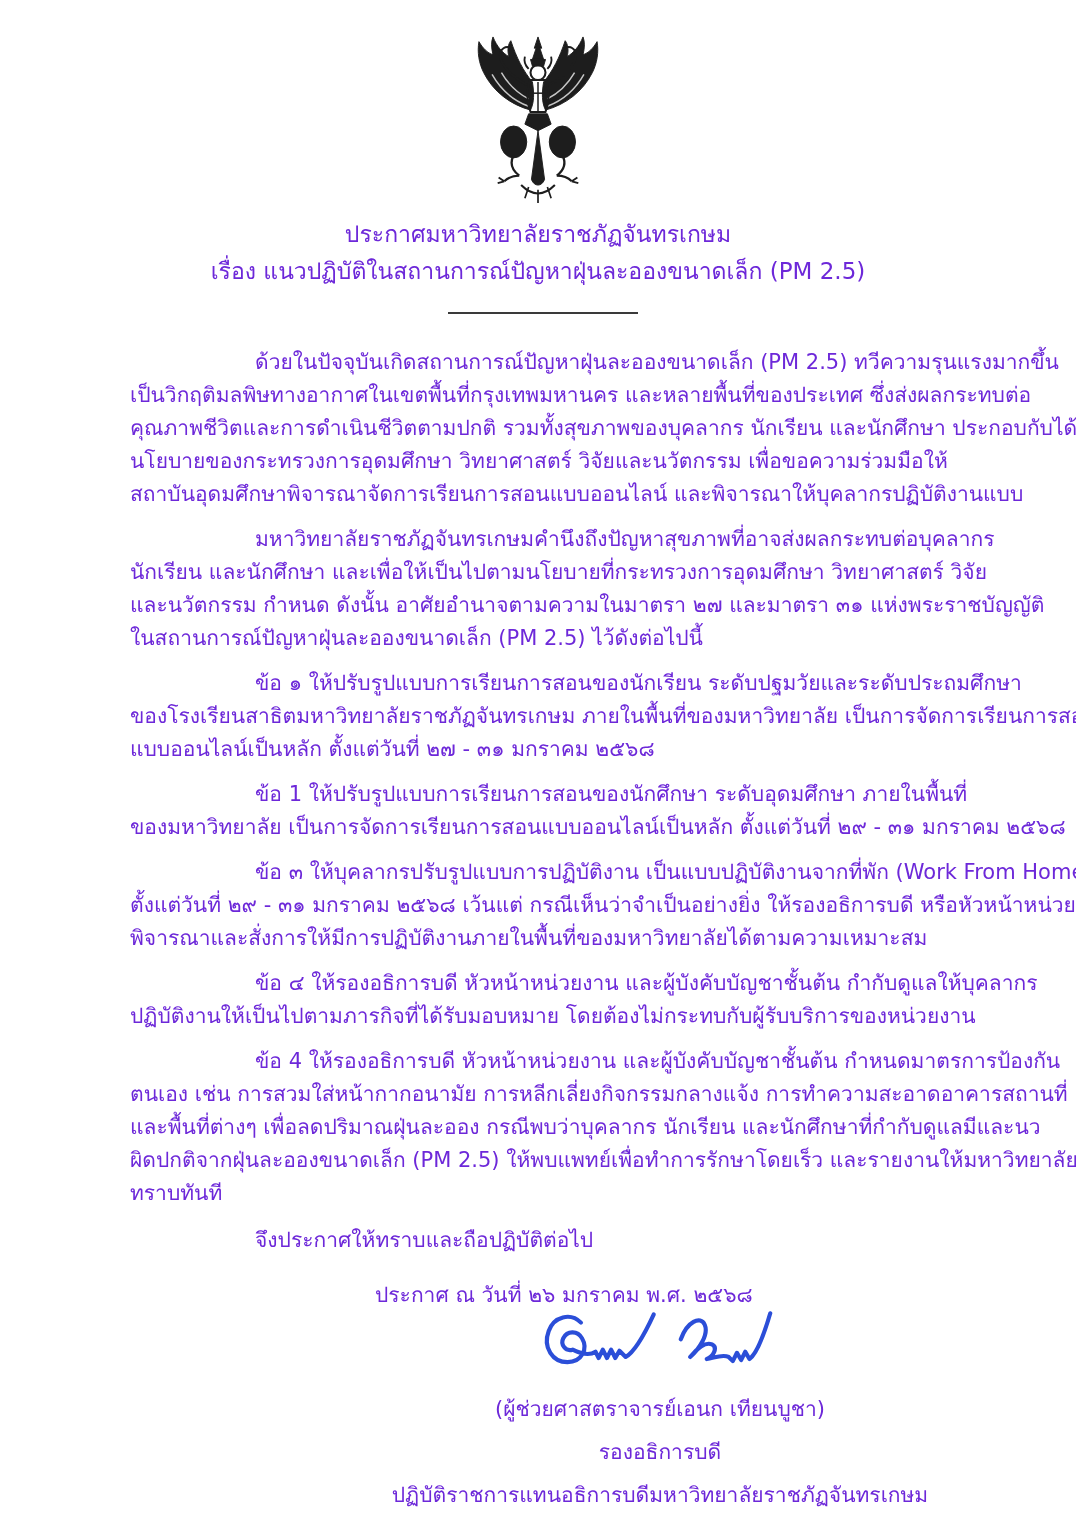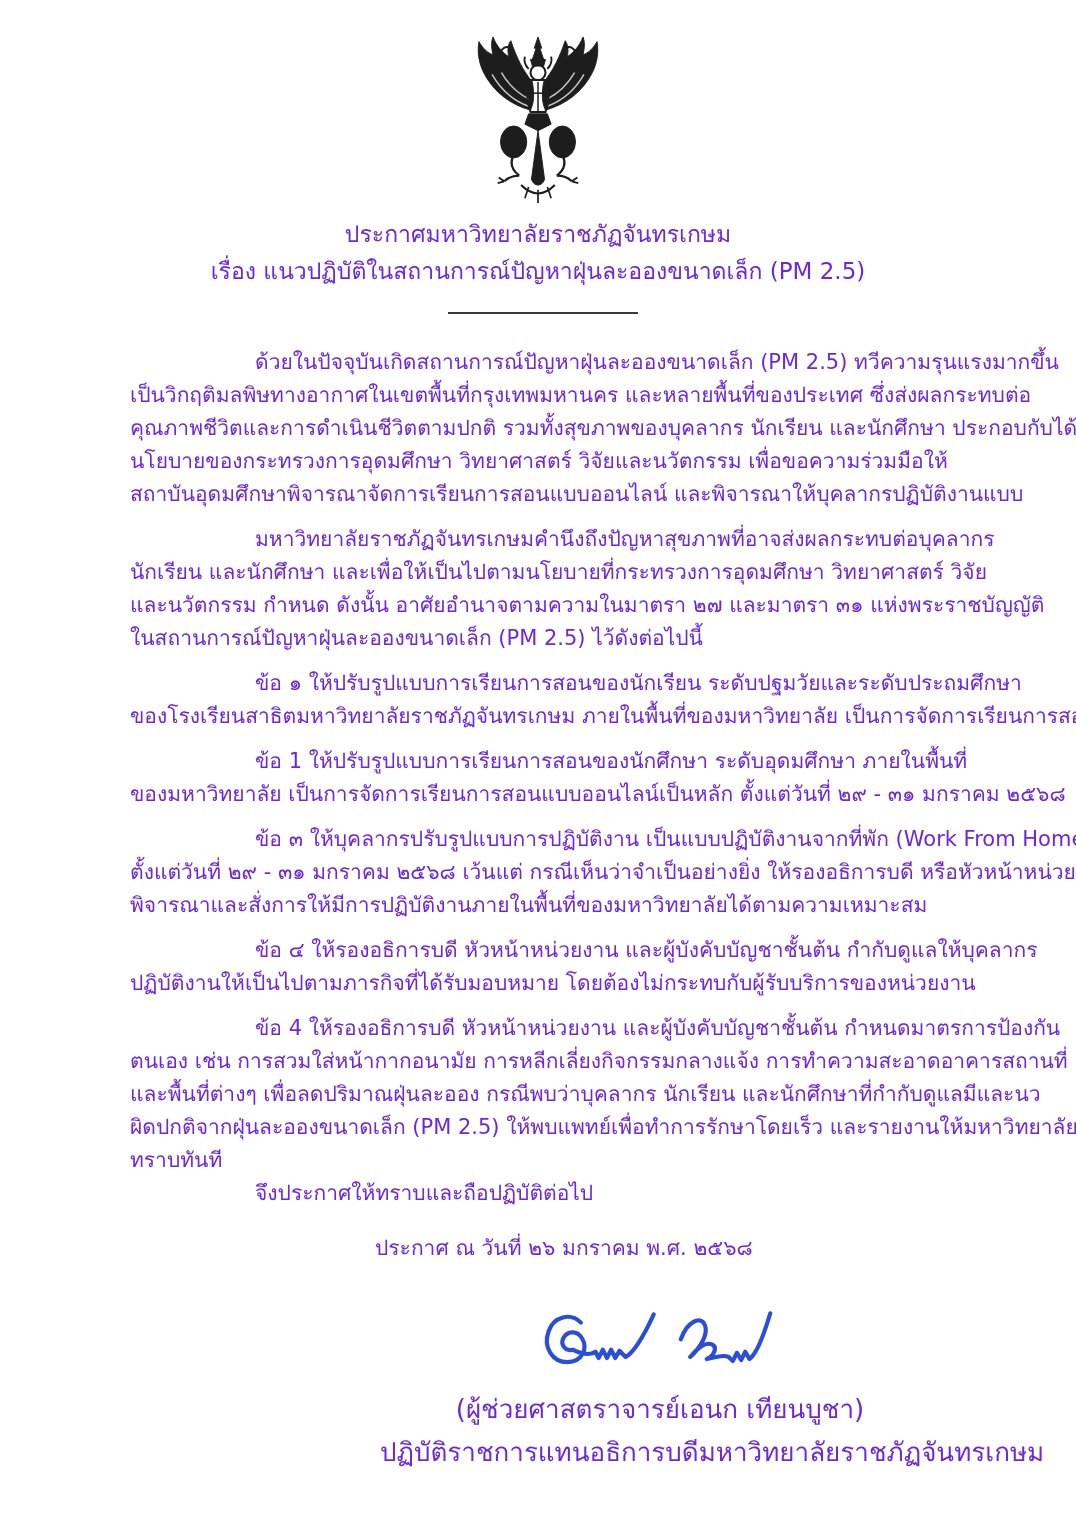--- a/index.html
+++ b/index.html
@@ -48,20 +48,21 @@
   }
   .para{margin:0;}
   .para + .para{margin-top:12px;}
   .line{
     display:block;
     line-height:33px;
     white-space:nowrap;
   }
   .indent{padding-left:125px;}
   .closing-line{
+    margin-top:14px;
     padding-left:125px;
     font-size:21px;
     line-height:33px;
     white-space:nowrap;
   }
   .date-line{
     margin-top:22px;
     padding-left:245px;
     font-size:21px;
     line-height:33px;
@@ -74,21 +75,21 @@
     width:560px;
     text-align:center;
   }
   .signature-svg{
     display:block;
     margin:0 auto 4px auto;
     width:250px;
     height:78px;
   }
   .sign-line{
-    font-size:26px;
+    font-size:21px;
     line-height:43px;
     white-space:nowrap;
   }
 </style>
 </head>
 <body>
 
 <div class="page">
 
   <div class="emblem">
@@ -154,20 +155,21 @@
     </p>
     <p class="para">
       <span class="line indent">มหาวิทยาลัยราชภัฏจันทรเกษมคำนึงถึงปัญหาสุขภาพที่อาจส่งผลกระทบต่อบุคลากร</span>
       <span class="line">นักเรียน และนักศึกษา และเพื่อให้เป็นไปตามนโยบายที่กระทรวงการอุดมศึกษา วิทยาศาสตร์ วิจัย</span>
       <span class="line">และนวัตกรรม กำหนด ดังนั้น อาศัยอำนาจตามความในมาตรา ๒๗ และมาตรา ๓๑ แห่งพระราชบัญญัติ</span>
       <span class="line">ในสถานการณ์ปัญหาฝุ่นละอองขนาดเล็ก (PM 2.5) ไว้ดังต่อไปนี้</span>
     </p>
     <p class="para">
       <span class="line indent">ข้อ ๑ ให้ปรับรูปแบบการเรียนการสอนของนักเรียน ระดับปฐมวัยและระดับประถมศึกษา</span>
       <span class="line">ของโรงเรียนสาธิตมหาวิทยาลัยราชภัฏจันทรเกษม ภายในพื้นที่ของมหาวิทยาลัย เป็นการจัดการเรียนการสอน</span>
+      <span class="line">แบบออนไลน์เป็นหลัก ตั้งแต่วันที่ ๒๗ - ๓๑ มกราคม ๒๕๖๘</span>
     </p>
     <p class="para">
       <span class="line indent">ข้อ 1 ให้ปรับรูปแบบการเรียนการสอนของนักศึกษา ระดับอุดมศึกษา ภายในพื้นที่</span>
       <span class="line">ของมหาวิทยาลัย เป็นการจัดการเรียนการสอนแบบออนไลน์เป็นหลัก ตั้งแต่วันที่ ๒๙ - ๓๑ มกราคม ๒๕๖๘</span>
     </p>
     <p class="para">
       <span class="line indent">ข้อ ๓ ให้บุคลากรปรับรูปแบบการปฏิบัติงาน เป็นแบบปฏิบัติงานจากที่พัก (Work From Home)</span>
       <span class="line">ตั้งแต่วันที่ ๒๙ - ๓๑ มกราคม ๒๕๖๘ เว้นแต่ กรณีเห็นว่าจำเป็นอย่างยิ่ง ให้รองอธิการบดี หรือหัวหน้าหน่วยงาน</span>
       <span class="line">พิจารณาและสั่งการให้มีการปฏิบัติงานภายในพื้นที่ของมหาวิทยาลัยได้ตามความเหมาะสม</span>
     </p>
@@ -187,16 +189,17 @@
   </div>
 
   <div class="sign-block">
     <svg class="signature-svg" viewBox="0 0 240 75" xmlns="http://www.w3.org/2000/svg">
       <g fill="none" stroke="#2b4ed8" stroke-width="4" stroke-linecap="round" stroke-linejoin="round">
         <path d="M44,16 C34,6 18,10 13,24 C7,40 17,54 31,54 C45,54 51,41 45,31 C41,24 31,23 27,31 C24,37 29,44 36,42 C44,46 52,48 58,44 L61,50 L65,42 L69,50 L73,42 L77,50 L81,43 L87,49 C94,45 102,34 114,8"></path>
         <path d="M140,32 C146,15 159,9 163,18 C167,27 158,41 149,49 C155,41 164,34 170,37 C176,40 171,49 165,51 C172,50 180,46 186,49 L190,53 L194,45 L198,52 L202,44 L206,51 C213,46 219,31 226,7"></path>
       </g>
     </svg>
     <div class="sign-line">(ผู้ช่วยศาสตราจารย์เอนก  เทียนบูชา)</div>
+    <div class="sign-line">รองอธิการบดี</div>
     <div class="sign-line">ปฏิบัติราชการแทนอธิการบดีมหาวิทยาลัยราชภัฏจันทรเกษม</div>
   </div>
 
 </div>
 
 </body></html>

